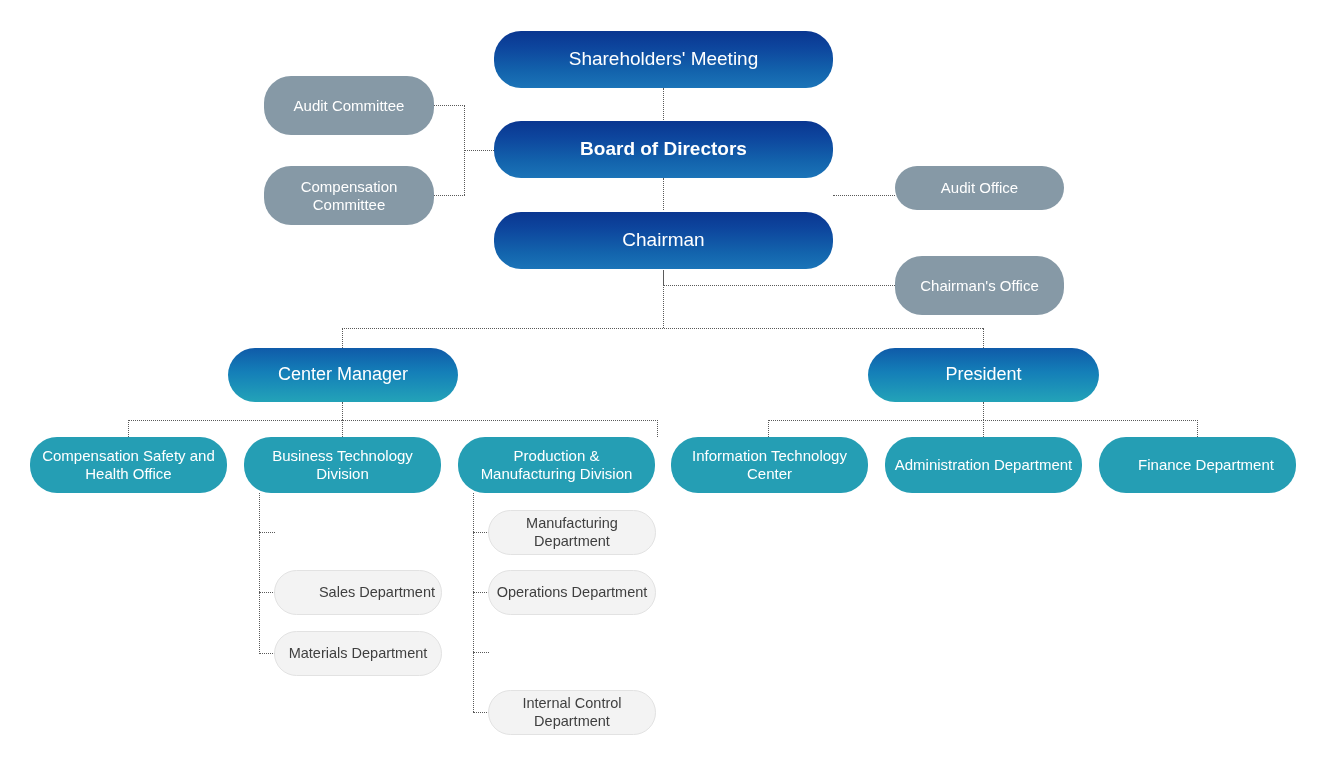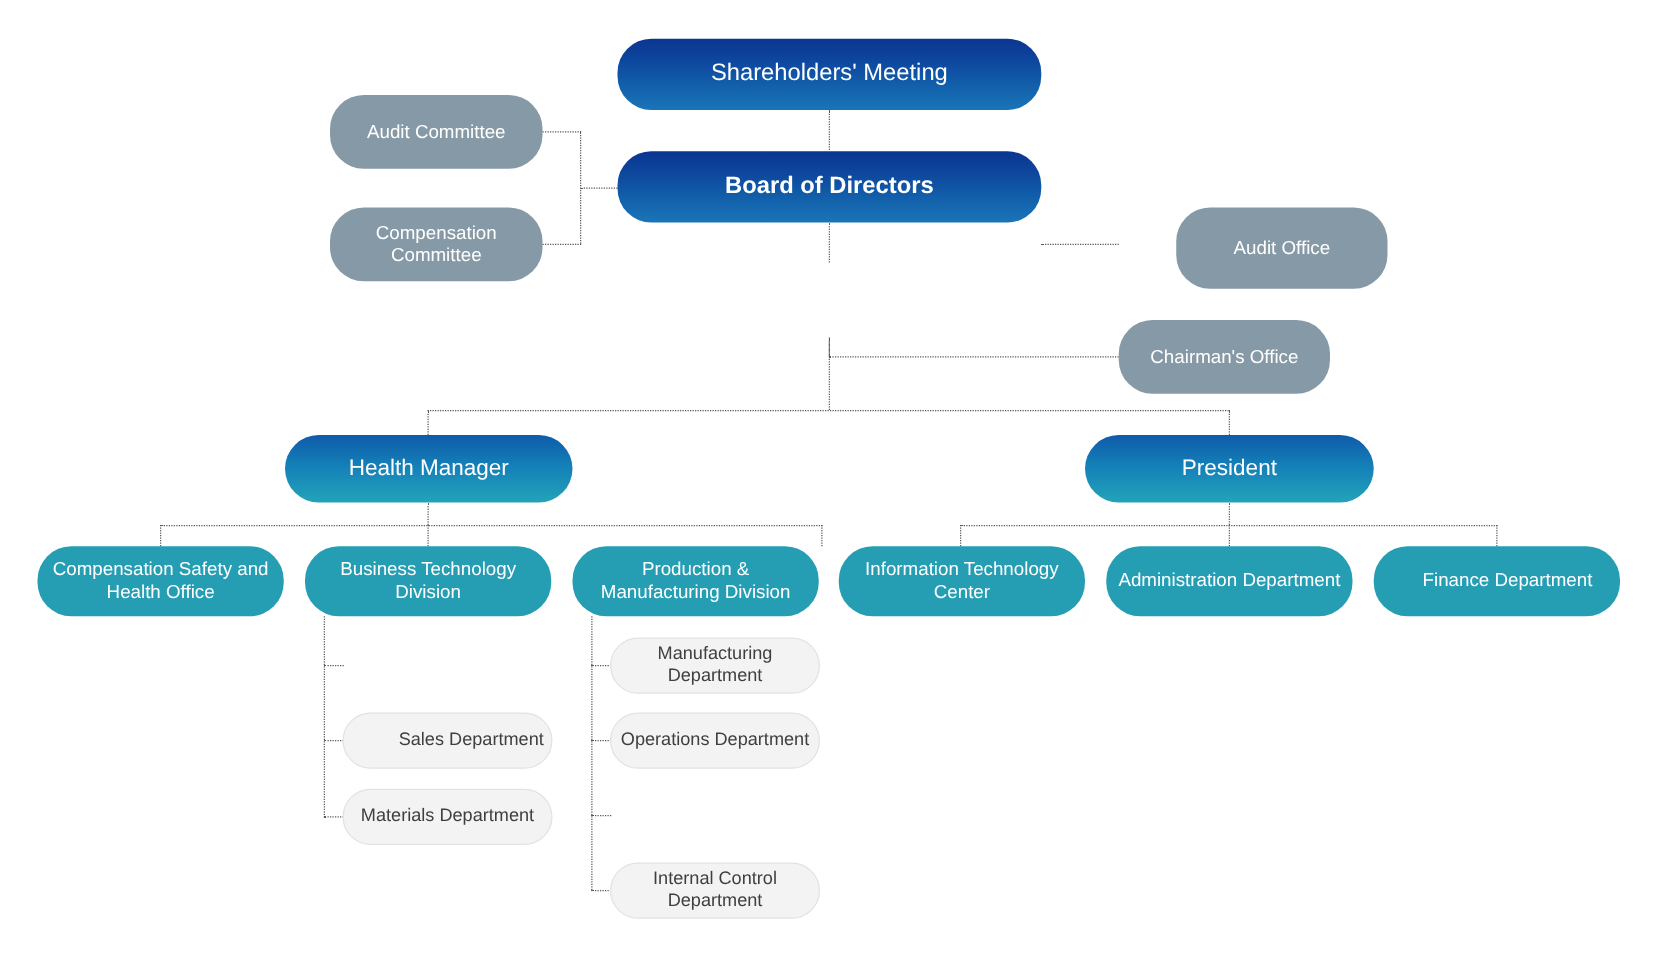--- a/index.html
+++ b/index.html
@@ -120,39 +120,42 @@
   <div class="conn conn-h" style="left:473px; top:712px; width:16px;"></div>
 
   <div class="node lvl-exec" style="left:494px; top:31px; width:339px; height:57px;">
     <span>Shareholders' Meeting</span>
   </div>
 
   <div class="node lvl-exec" style="left:494px; top:121px; width:339px; height:57px;font-weight:bold;">
     <span>Board of Directors</span>
   </div>
 
+  <div class="node lvl-exec" style="left:494px; top:212px; width:339px; height:57px;">
+    <span>Chairman</span>
+  </div>
 
   <div class="node lvl-staff" style="left:264px; top:76px; width:170px; height:59px;">
     <span>Audit Committee</span>
   </div>
 
   <div class="node lvl-staff" style="left:264px; top:166px; width:170px; height:59px;">
     <span>Compensation Committee</span>
   </div>
 
-  <div class="node lvl-staff" style="left:895px; top:166px; width:169px; height:65px;margin-left:46px;">
+  <div class="node lvl-staff" style="left:895px; top:166px; width:169px; height:44px;">
     <span>Audit Office</span>
   </div>
 
   <div class="node lvl-staff" style="left:895px; top:256px; width:169px; height:59px;">
     <span>Chairman's Office</span>
   </div>
 
   <div class="node lvl-manager" style="left:228px; top:348px; width:230px; height:54px;">
-    <span>Health Manager</span>
+    <span>Center Manager</span>
   </div>
 
   <div class="node lvl-manager" style="left:868px; top:348px; width:231px; height:54px;">
     <span>President</span>
   </div>
 
   <div class="node lvl-division" style="left:30px; top:437px; width:197px; height:56px;">
     <span>Compensation Safety and Health Office</span>
   </div>
 

